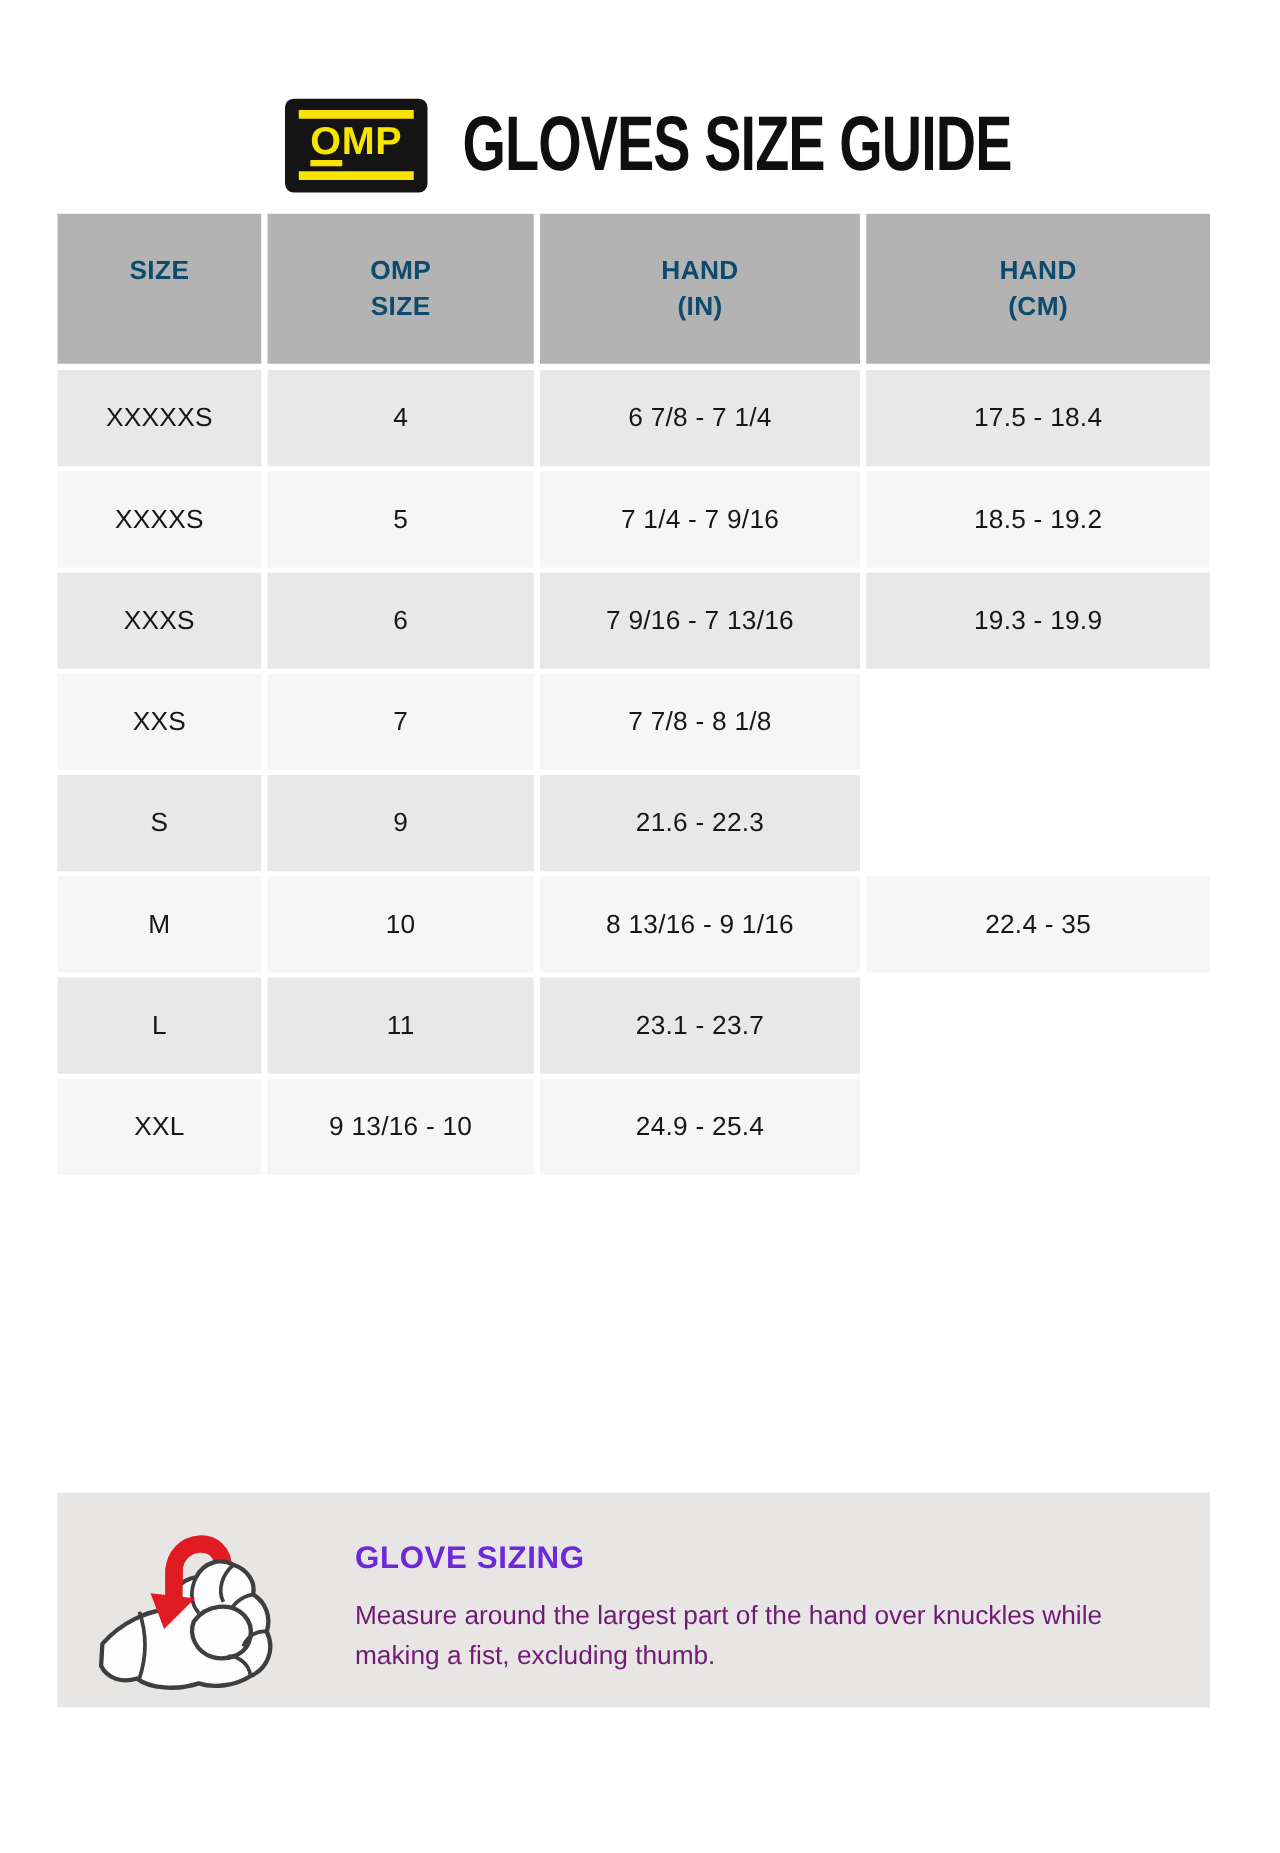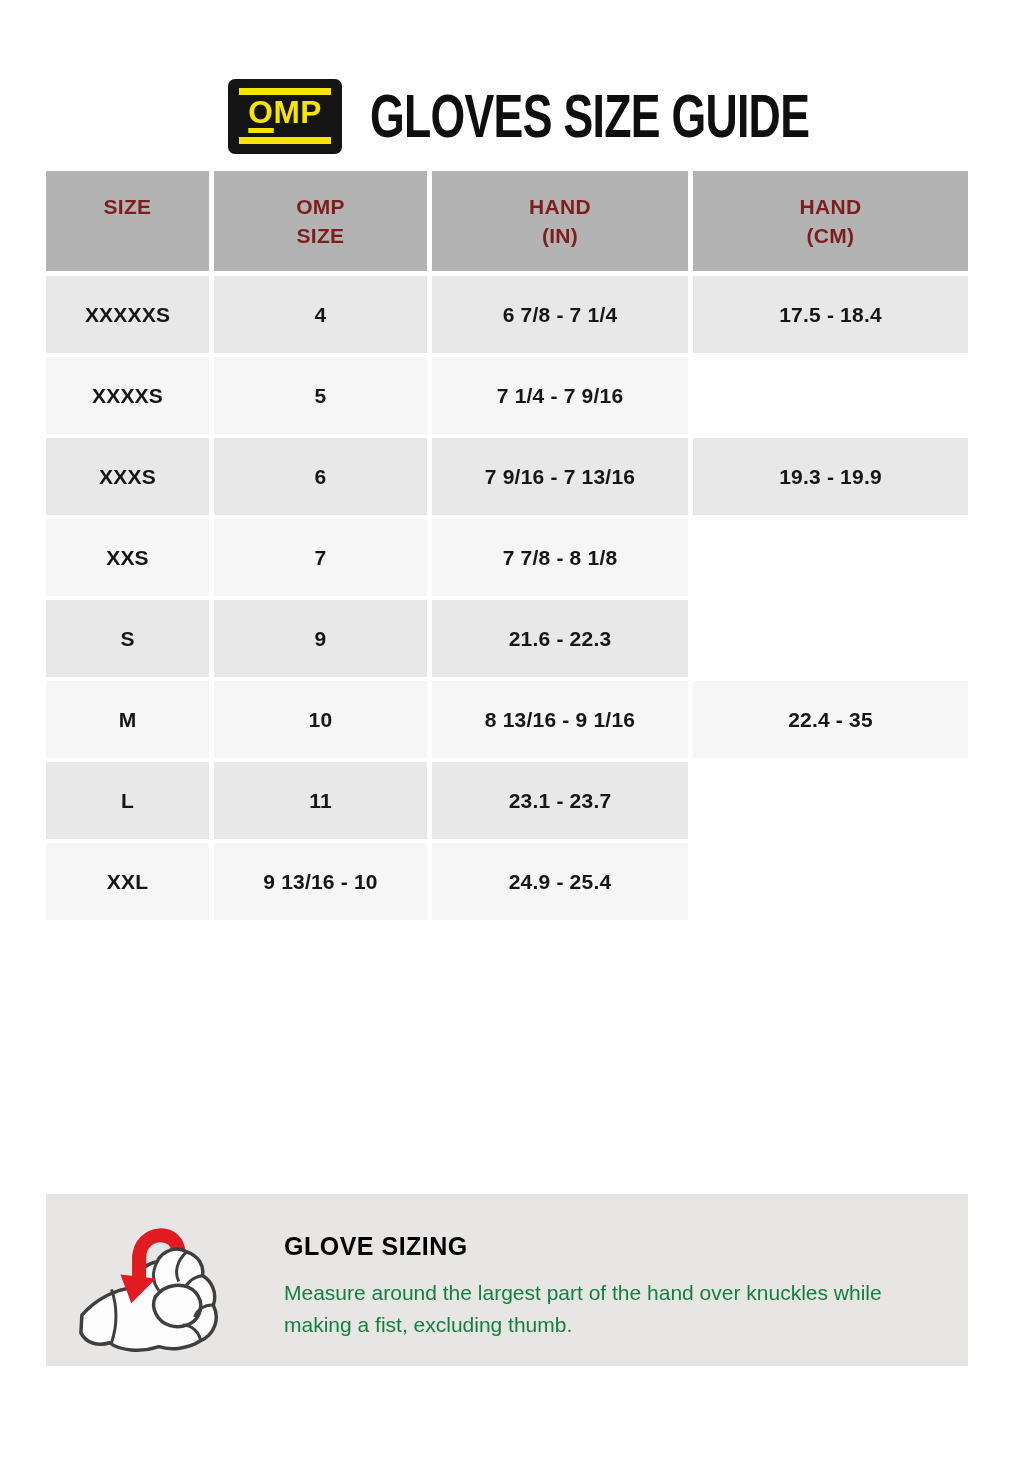--- a/index.html
+++ b/index.html
@@ -68,23 +68,23 @@
     top: 171px;
     width: 922px;
   }
   .trow {
     display: grid;
     grid-template-columns: 163px 213px 256px 275px;
     column-gap: 5px;
   }
   .thead-row { margin-bottom: 5px; }
   .thead-row .cell {
-    height: 100px;
+    height: 120px;
     background: #b4b3b3;
-    color: #7f1d1d;
+    color: #0c4a6e;
     display: flex;
     flex-direction: column;
     align-items: center;
     justify-content: center;
     text-align: center;
   }
   .thead-row .cell span {
     height: 29px;
     display: flex;
     align-items: center;
@@ -92,21 +92,21 @@
     font-weight: 700;
     font-size: 21px;
     letter-spacing: 0.3px;
   }
   .tbody .trow { margin-bottom: 4px; }
   .tbody .cell {
     height: 77px;
     display: flex;
     align-items: center;
     justify-content: center;
-    font-weight: 700;
+    font-weight: 400;
     font-size: 21px;
     color: #161616;
     letter-spacing: 0.2px;
   }
   .tbody .trow:nth-child(odd) .cell  { background: #e9e8e8; }
   .tbody .trow:nth-child(even) .cell { background: #f7f6f6; }
 
   
   .sizing-note {
     position: absolute;
@@ -126,27 +126,27 @@
   .note-text {
     position: absolute;
     left: 238px;
     top: 38px;
     width: 658px;
   }
   .note-title {
     margin: 0 0 16px 0;
     font-size: 25px;
     font-weight: 700;
-    color: #000000;
+    color: #6d28d9;
     letter-spacing: 0.5px;
   }
   .note-body {
     margin: 0;
     font-size: 21px;
-    color: #15803d;
+    color: #701a75;
     line-height: 1.5;
   }
 </style>
 </head>
 <body>
 
 <header class="brand-header">
   <div class="omp-logo">
     <div class="logo-bar"></div>
     <div class="logo-text"><span class="logo-o">O</span><span>MP</span></div>
@@ -179,20 +179,21 @@
     <div class="cell">XXXXXS</div>
     <div class="cell">4</div>
     <div class="cell">6 7/8 - 7 1/4</div>
     <div class="cell">17.5 - 18.4</div>
   </div>
 
   <div class="trow">
     <div class="cell">XXXXS</div>
     <div class="cell">5</div>
     <div class="cell">7 1/4 - 7 9/16</div>
+    <div class="cell">18.5 - 19.2</div>
   </div>
 
   <div class="trow">
     <div class="cell">XXXS</div>
     <div class="cell">6</div>
     <div class="cell">7 9/16 - 7 13/16</div>
     <div class="cell">19.3 - 19.9</div>
   </div>
 
   <div class="trow">

